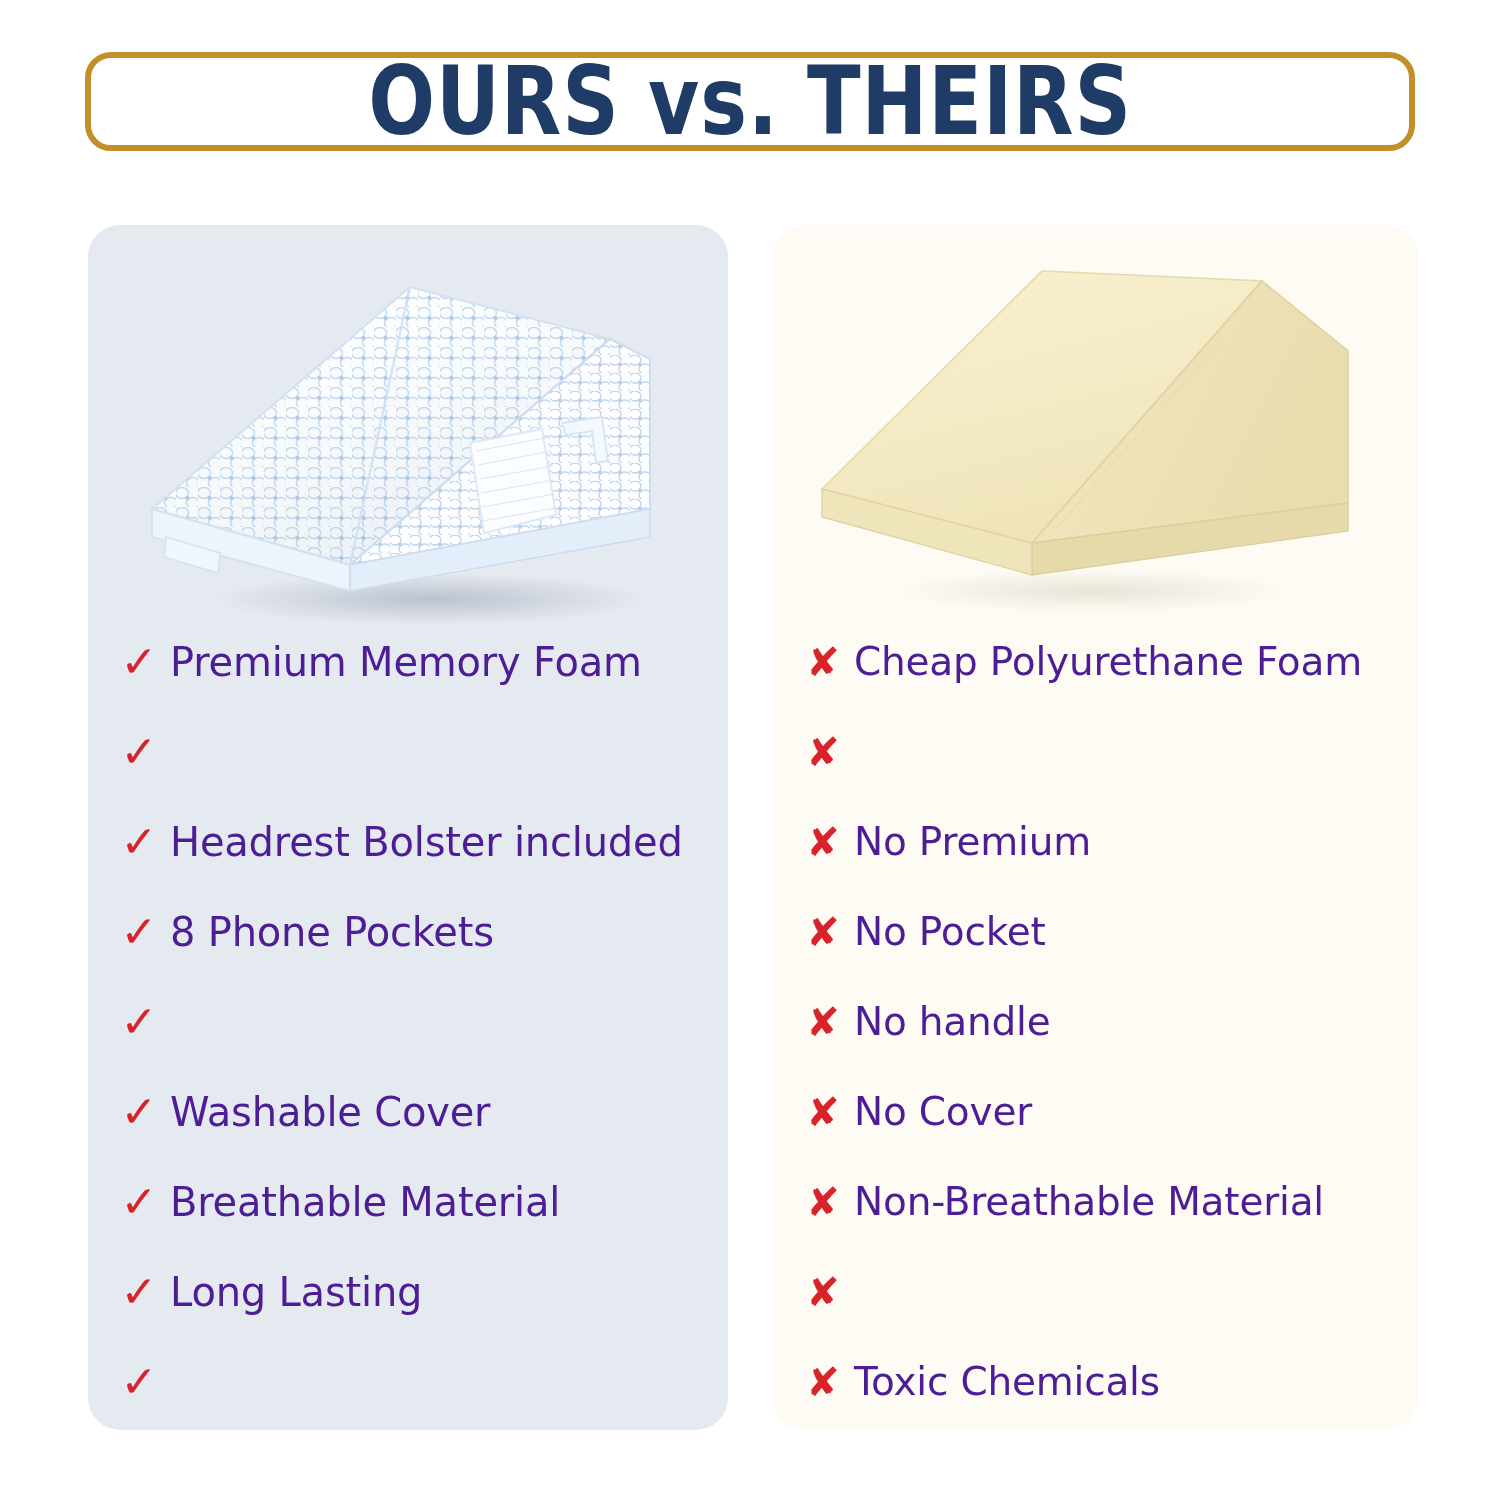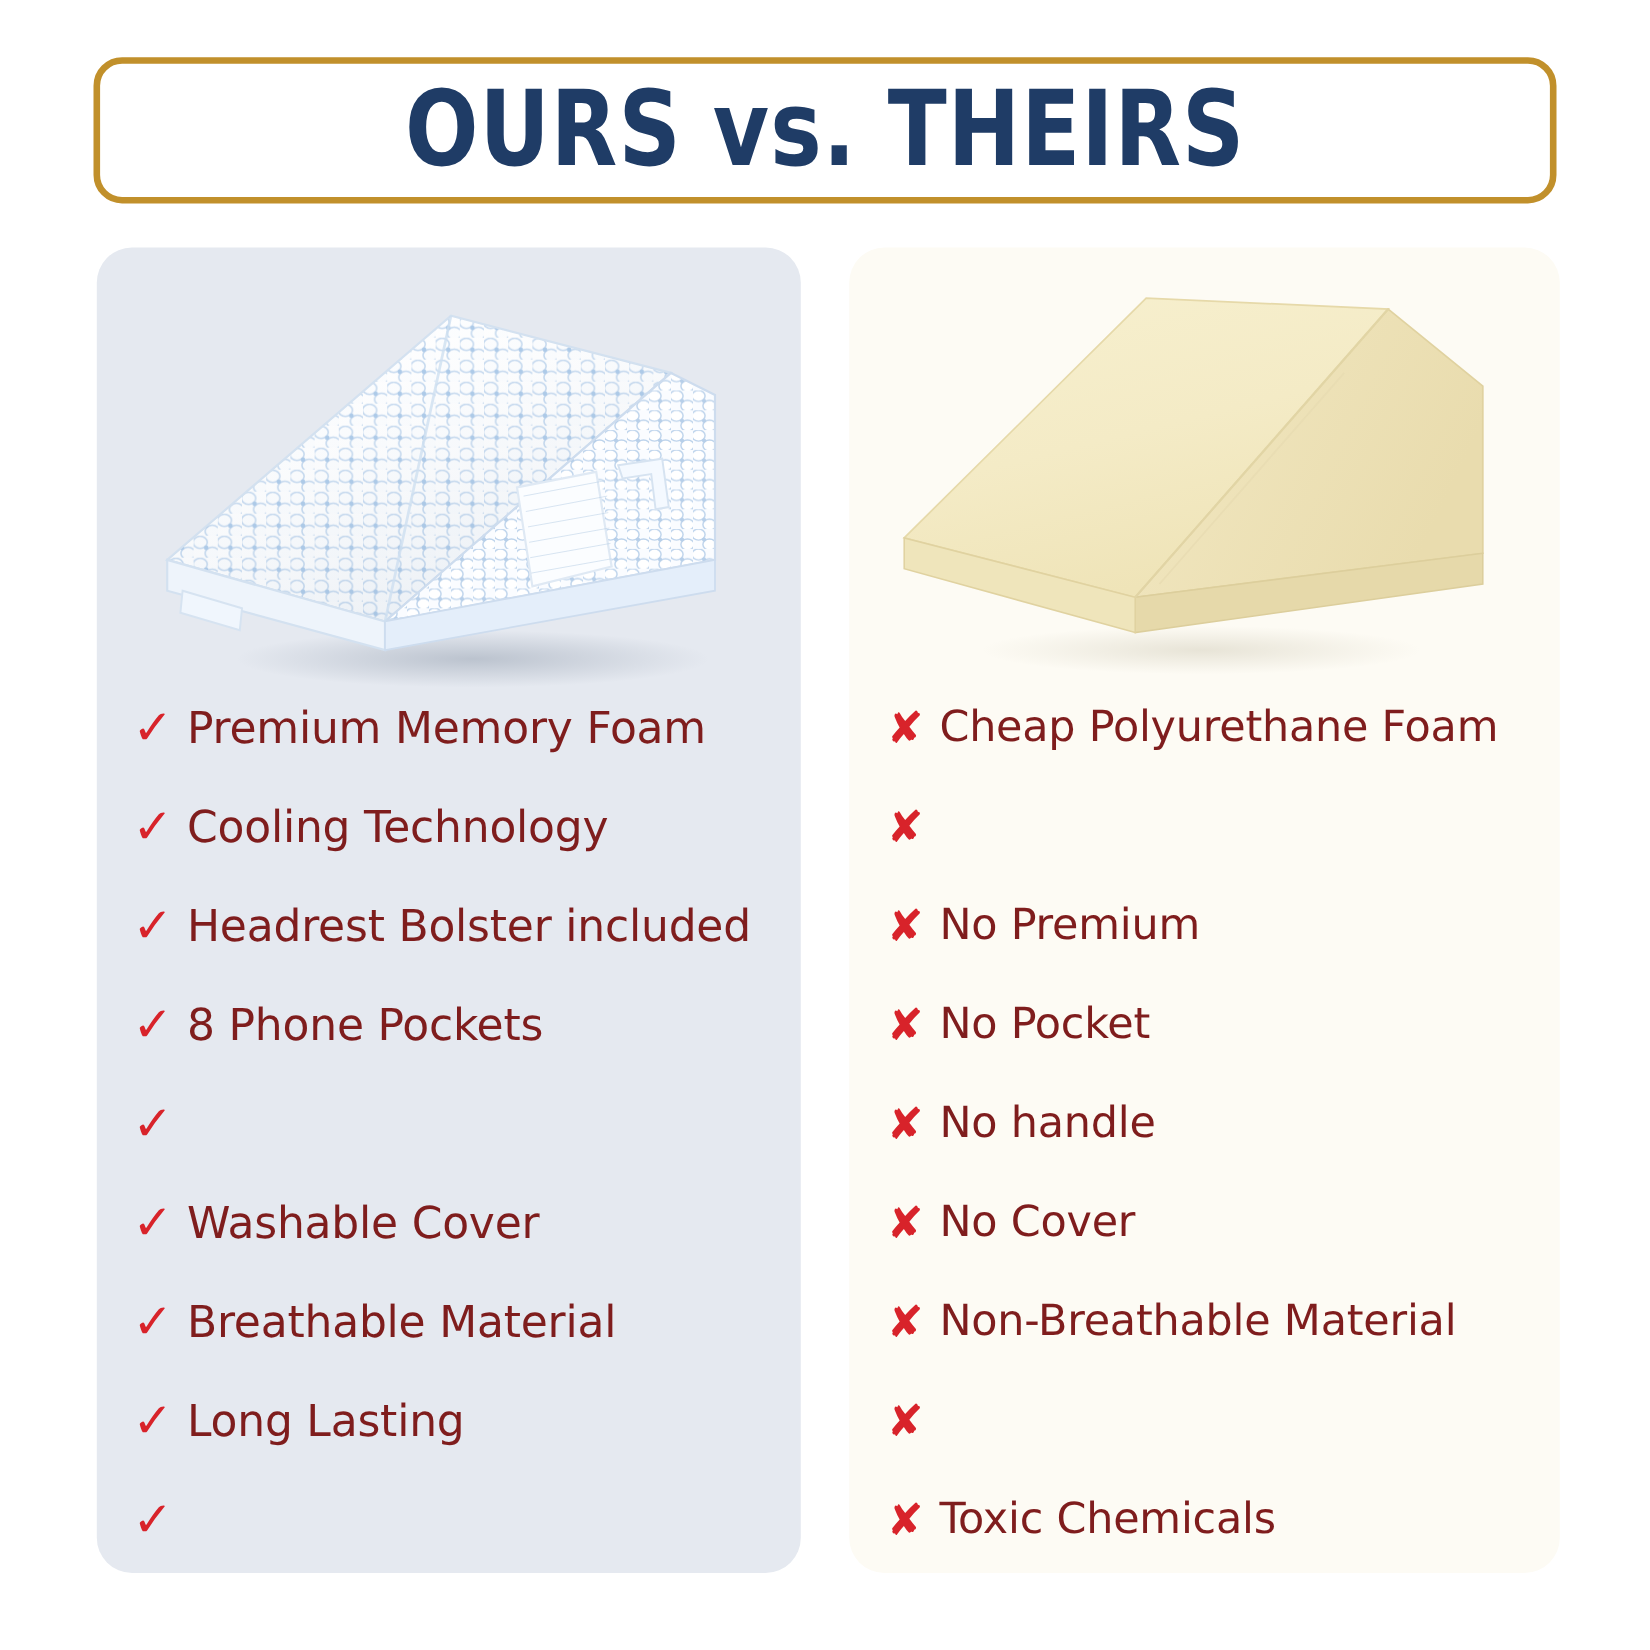--- a/index.html
+++ b/index.html
@@ -4,21 +4,21 @@
 <style>
   html,body{margin:0;padding:0;}
   body{
     width:1500px;height:1500px;
     background:#ffffff;
     font-family:"DejaVu Sans","Liberation Sans",sans-serif;
     overflow:hidden;position:relative;
   }
   
   #title-bar{
-    position:absolute;left:85px;top:52px;width:1330px;height:133px;
+    position:absolute;left:85px;top:52px;width:1330px;height:99px;
     box-sizing:border-box;
     border:6px solid #c1902b;border-radius:26px;background:#ffffff;
     display:flex;align-items:center;justify-content:center;
   }
   #title-text{
     font-family:"DejaVu Sans Condensed","Liberation Sans Narrow","Liberation Sans",sans-serif;
     font-weight:700;
     font-size:95px;line-height:1;
     color:#1f3c६;
     color:#1f3c66;
@@ -63,21 +63,21 @@
     color:#d8232a;
     font-weight:700;
     margin-right:10px;
   }
   .mark.check{font-size:44px;}
   .mark.cross{font-size:40px;}
 
   .feature-label{
     font-family:"DejaVu Sans","Liberation Sans",sans-serif;
     font-size:40px;line-height:1.05;
-    color:#7f1d1d;
+    color:#4c1d95;
     white-space:nowrap;
     letter-spacing:-0.2px;
   }
   #list-theirs .feature-label{font-size:39px;}
 </style>
 </head>
 <body>
 
 <div id="title-bar">
   <div id="title-text">OURS vs. THEIRS</div>
@@ -142,21 +142,20 @@
     </div>
   </div>
 
   <div class="feature-list" id="list-ours">
     <div class="feature-row">
       <span class="mark check">✓</span>
       <span class="feature-label">Premium Memory Foam</span>
     </div>
     <div class="feature-row">
       <span class="mark check">✓</span>
-      <span class="feature-label">Cooling Technology</span>
     </div>
     <div class="feature-row">
       <span class="mark check">✓</span>
       <span class="feature-label">Headrest Bolster included</span>
     </div>
     <div class="feature-row">
       <span class="mark check">✓</span>
       <span class="feature-label">8 Phone Pockets</span>
     </div>
     <div class="feature-row">

